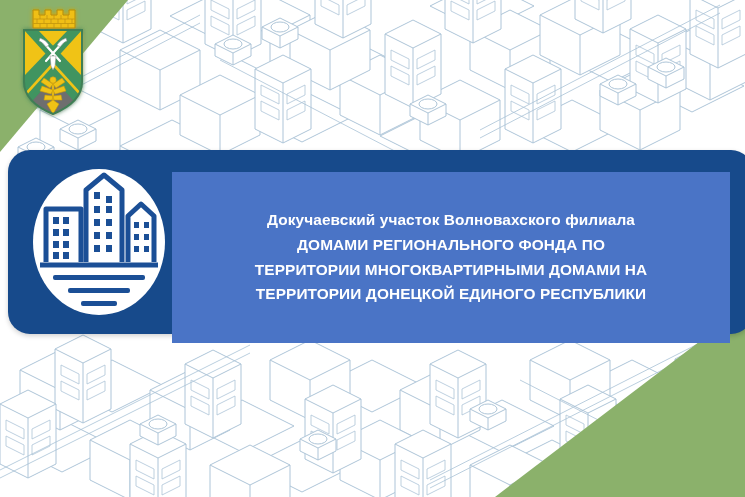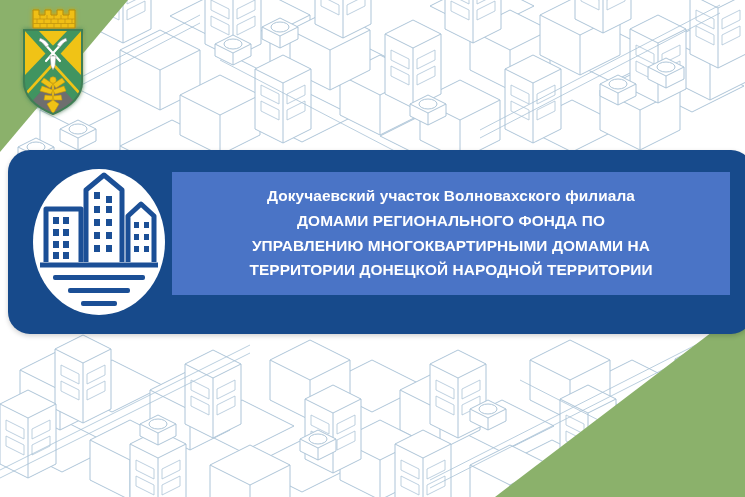--- a/index.html
+++ b/index.html
@@ -64,21 +64,21 @@
     width: 150px;
     height: 160px;
   }
   .logo-circle svg { display: block; width: 150px; height: 160px; }
 
   .text-panel {
     position: absolute;
     left: 164px;
     top: 22px;
     width: 558px;
-    height: 123px;
+    height: 171px;
     background: #4a74c6;
     display: flex;
     flex-direction: column;
     align-items: center;
     justify-content: center;
     padding: 4px 8px;
   }
 
   .text-panel .ln {
     color: #ffffff;
@@ -356,18 +356,18 @@
           <rect x="29" y="113" width="92" height="5" rx="2"></rect>
           <rect x="44" y="126" width="62" height="5" rx="2"></rect>
           <rect x="57" y="139" width="36" height="5" rx="2"></rect>
         </g>
       </svg>
     </div>
 
     <div class="text-panel">
       <div class="ln ln-1">Докучаевский участок Волновахского филиала</div>
       <div class="ln ln-2">ДОМАМИ РЕГИОНАЛЬНОГО ФОНДА ПО</div>
-      <div class="ln ln-3">УПРАВЛЕНИЮ МНОГОКВАРТИРНЫМИ ДОМАМИ НА</div>
-      <div class="ln ln-4">ТЕРРИТОРИИ ДОНЕЦКОЙ НАРОДНОЙ ТЕРРИТОРИИ</div>
+      <div class="ln ln-3">ТЕРРИТОРИИ МНОГОКВАРТИРНЫМИ ДОМАМИ НА</div>
+      <div class="ln ln-4">ТЕРРИТОРИИ ДОНЕЦКОЙ ЕДИНОГО РЕСПУБЛИКИ</div>
     </div>
   </div>
 
 </div>
 
 </body></html>

